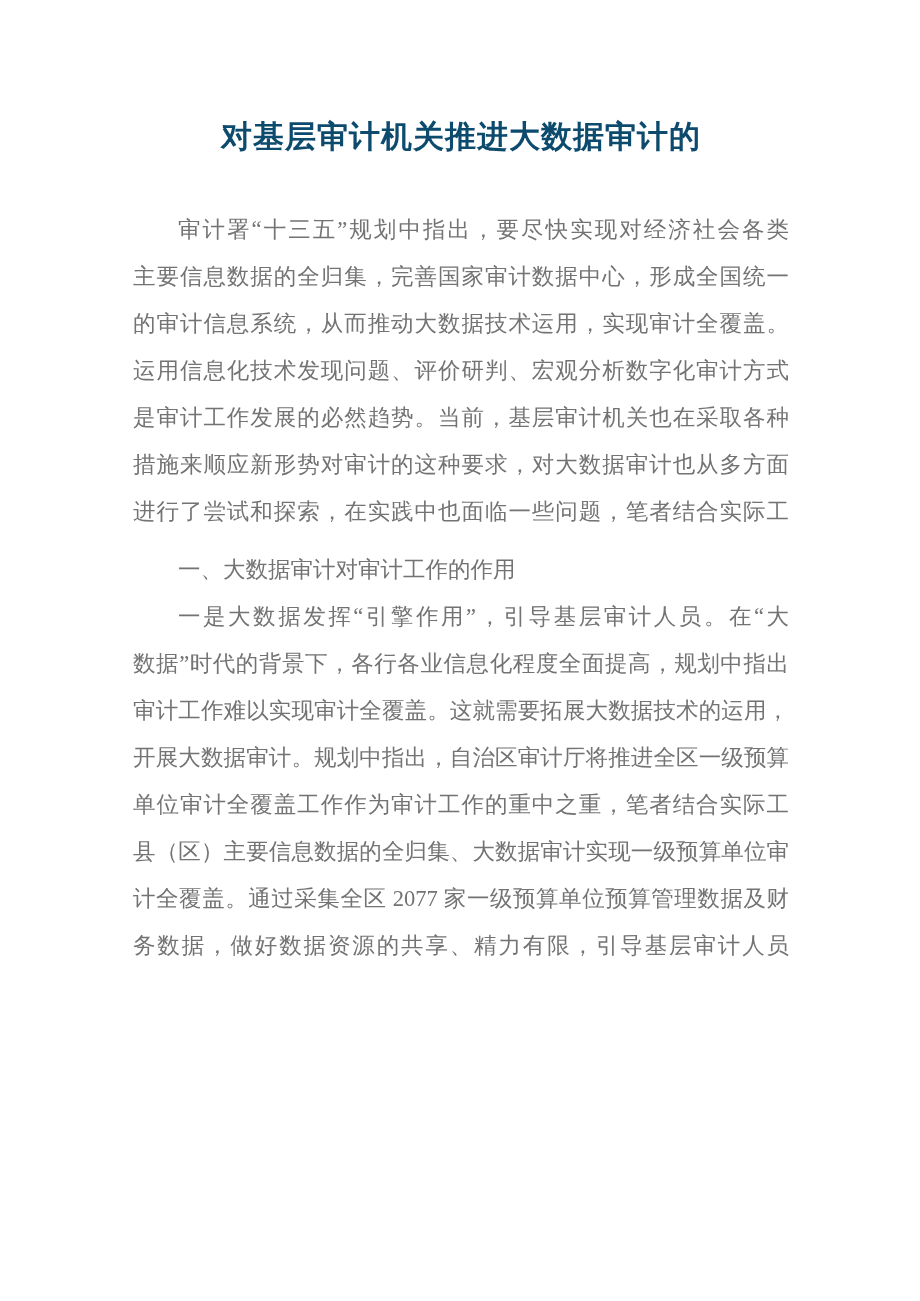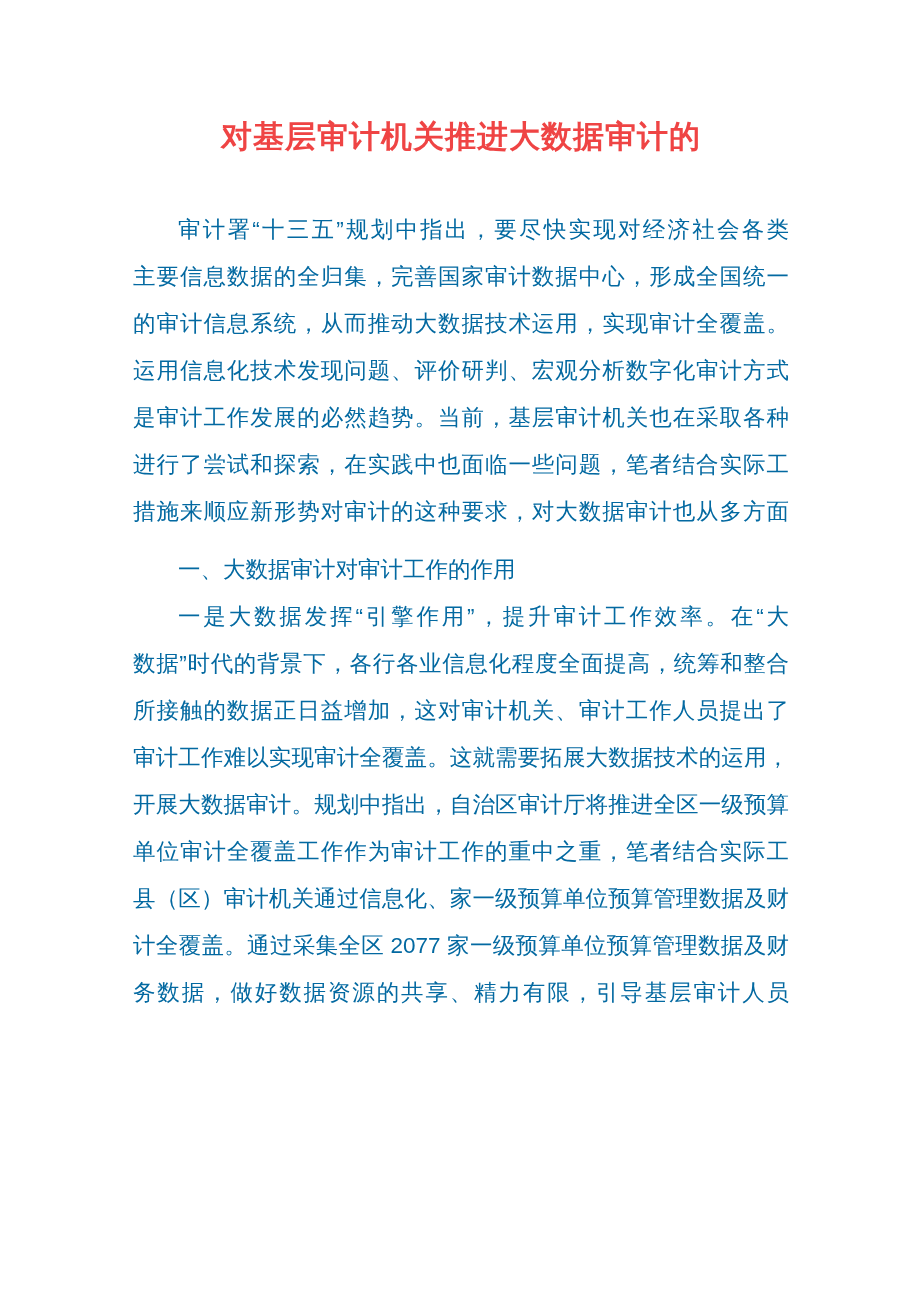--- a/index.html
+++ b/index.html
@@ -16,31 +16,31 @@
     top: 0;
     width: 656px;
   }
   .title {
     margin-top: 113px;
     font-family: "Liberation Sans", "DejaVu Sans", sans-serif;
     font-weight: 700;
     font-size: 31px;
     line-height: 48px;
     text-align: center;
-    color: #ef4444;
+    color: #0c4a6e;
     letter-spacing: 1px;
   }
   .body-block {
     margin-top: 45px;
   }
   .bline {
-    font-family: Liberation Sans, sans-serif;
+    font-family: Liberation Serif, serif;
     font-size: 22.5px;
     line-height: 47px;
-    color: #0369a1;
+    color: #737373;
     text-align: justify;
     text-align-last: justify;
     text-justify: inter-character;
   }
   .bline.first { text-indent: 45px; }
   .bline.parend { text-align-last: left; }
   .heading {
     margin-top: 11px;
     text-indent: 45px;
     text-align: right;
@@ -57,30 +57,29 @@
       <div>对基层审计机关推进大数据审计的</div>
     </div>
 
     <div class="body-block">
 
       <div class="bline first">审计署“十三五”规划中指出，要尽快实现对经济社会各类</div>
       <div class="bline">主要信息数据的全归集，完善国家审计数据中心，形成全国统一</div>
       <div class="bline">的审计信息系统，从而推动大数据技术运用，实现审计全覆盖。</div>
       <div class="bline">运用信息化技术发现问题、评价研判、宏观分析数字化审计方式</div>
       <div class="bline">是审计工作发展的必然趋势。当前，基层审计机关也在采取各种</div>
+      <div class="bline">措施来顺应新形势对审计的这种要求，对大数据审计也从多方面</div>
       <div class="bline">进行了尝试和探索，在实践中也面临一些问题，笔者结合实际工</div>
-      <div class="bline">措施来顺应新形势对审计的这种要求，对大数据审计也从多方面</div>
 
       <div class="bline heading">一、大数据审计对审计工作的作用</div>
 
-      <div class="bline first">一是大数据发挥“引擎作用”，提升审计工作效率。在“大</div>
-      <div class="bline">数据”时代的背景下，各行各业信息化程度全面提高，统筹和整合</div>
-      <div class="bline">所接触的数据正日益增加，这对审计机关、审计工作人员提出了</div>
+      <div class="bline first">一是大数据发挥“引擎作用”，引导基层审计人员。在“大</div>
+      <div class="bline">数据”时代的背景下，各行各业信息化程度全面提高，规划中指出</div>
       <div class="bline">审计工作难以实现审计全覆盖。这就需要拓展大数据技术的运用，</div>
       <div class="bline">开展大数据审计。规划中指出，自治区审计厅将推进全区一级预算</div>
       <div class="bline">单位审计全覆盖工作作为审计工作的重中之重，笔者结合实际工</div>
-      <div class="bline">县（区）审计机关通过信息化、家一级预算单位预算管理数据及财</div>
+      <div class="bline">县（区）主要信息数据的全归集、大数据审计实现一级预算单位审</div>
       <div class="bline">计全覆盖。通过采集全区 2077 家一级预算单位预算管理数据及财</div>
       <div class="bline">务数据，做好数据资源的共享、精力有限，引导基层审计人员</div>
 
     </div>
   </div>
 </div>
 
 </body></html>

